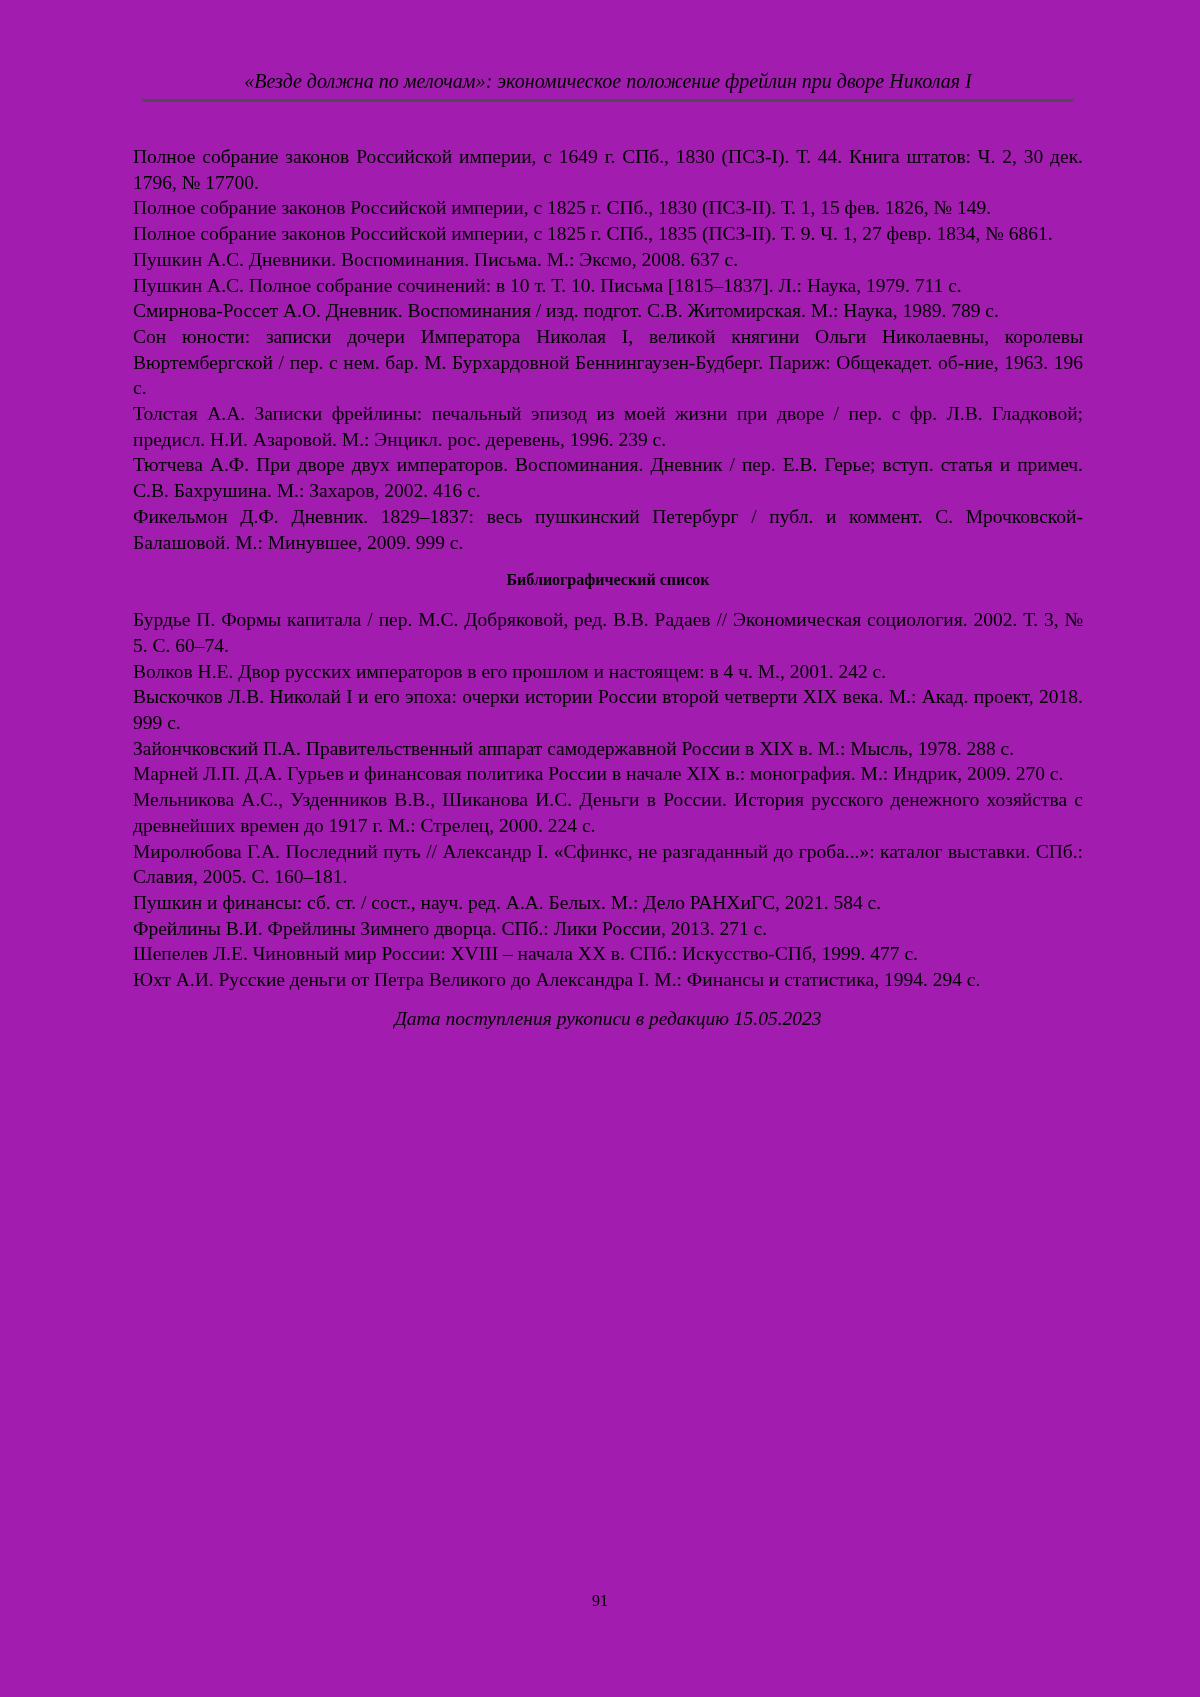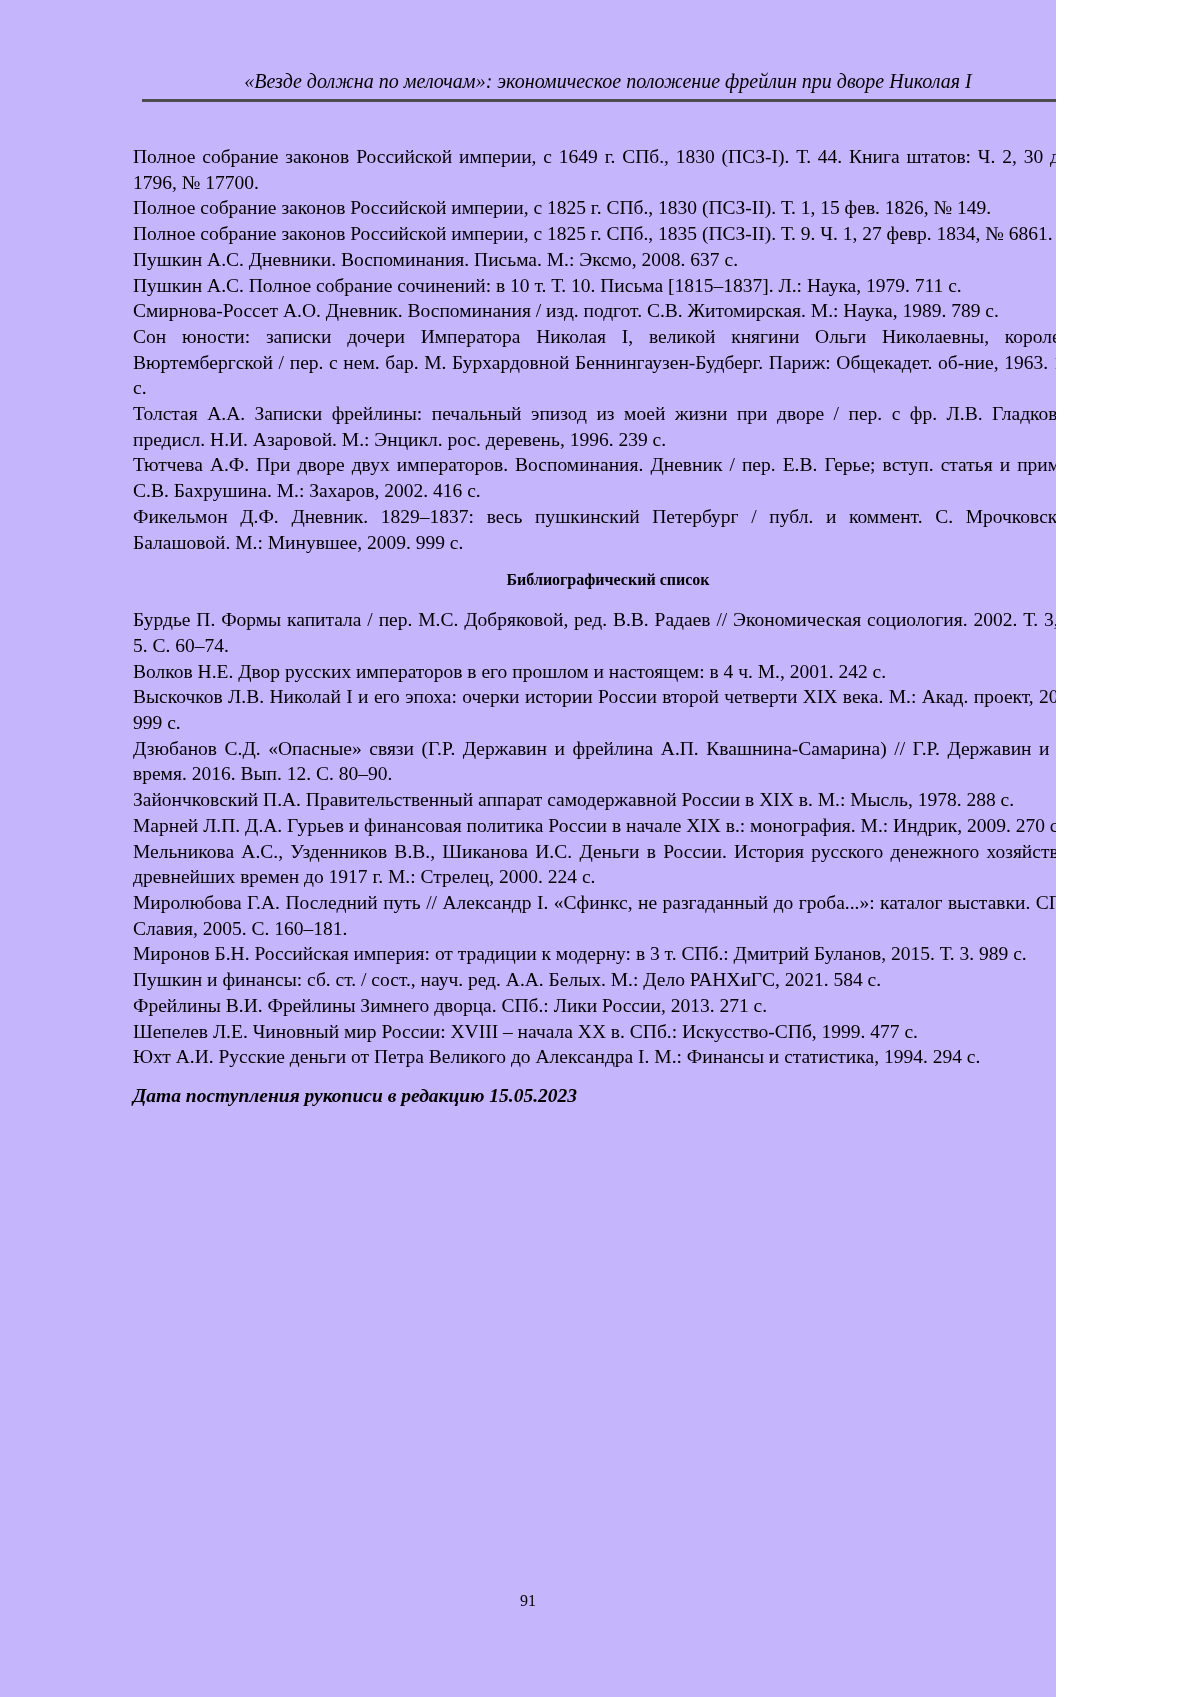--- a/index.html
+++ b/index.html
@@ -1,20 +1,20 @@
 <!DOCTYPE html>
 <html><head>
 <meta charset="utf-8">
 <style>
   html, body { margin: 0; padding: 0; background: #ffffff; }
   .page {
     position: relative;
-    width: 1056px;
+    width: 1200px;
     height: 1697px;
-    background: #c4b5fd;
+    background: #a21caf;
     color: #000000;
     font-family: "Liberation Serif", "DejaVu Serif", serif;
     overflow: hidden;
   }
   .running-head {
     position: absolute;
     top: 68px;
     left: 133px;
     width: 950px;
   }
@@ -45,23 +45,22 @@
   .biblio-heading {
     font-size: 16px;
     font-weight: bold;
     font-style: normal;
     text-align: center;
     margin: 12px 0 14px 0;
     line-height: 26px;
   }
   .date-line {
     margin: 13px 0 0 0;
-    text-align: left;
+    text-align: center;
     font-style: italic;
-    font-weight: bold;
   }
   .page-number {
     position: absolute;
     top: 1592px;
     left: 0;
     width: 100%;
     text-align: center;
     font-size: 16px;
   }
 </style>
@@ -86,26 +85,24 @@
     <p class="ref"><span class="au"></span> <span>Сон юности: записки дочери Императора Николая I, великой княгини Ольги Николаевны, королевы Вюртембергской / пер. с нем. бар. М. Бурхардовной Беннингаузен-Будберг. Париж: Общекадет. об-ние, 1963. 196 с.</span></p>
     <p class="ref"><span class="au">Толстая А.А.</span> <span>Записки фрейлины: печальный эпизод из моей жизни при дворе / пер. с фр. Л.В. Гладковой; предисл. Н.И. Азаровой. М.: Энцикл. рос. деревень, 1996. 239 с.</span></p>
     <p class="ref"><span class="au">Тютчева А.Ф.</span> <span>При дворе двух императоров. Воспоминания. Дневник / пер. Е.В. Герье; вступ. статья и примеч. С.В. Бахрушина. М.: Захаров, 2002. 416 с.</span></p>
     <p class="ref"><span class="au">Фикельмон Д.Ф.</span> <span>Дневник. 1829–1837: весь пушкинский Петербург / публ. и коммент. С. Мрочковской-Балашовой. М.: Минувшее, 2009. 999 с.</span></p>
 
     <h2 class="biblio-heading">Библиографический список</h2>
 
     <p class="ref"><span class="au">Бурдье П.</span> <span>Формы капитала / пер. М.С. Добряковой, ред. В.В. Радаев // Экономическая социология. 2002. Т. 3, № 5. С. 60–74.</span></p>
     <p class="ref"><span class="au">Волков Н.Е.</span> <span>Двор русских императоров в его прошлом и настоящем: в 4 ч. М., 2001. 242 с.</span></p>
     <p class="ref"><span class="au">Выскочков Л.В.</span> <span>Николай I и его эпоха: очерки истории России второй четверти XIX века. М.: Акад. проект, 2018. 999 с.</span></p>
-    <p class="ref"><span class="au">Дзюбанов С.Д.</span> <span>«Опасные» связи (Г.Р. Державин и фрейлина А.П. Квашнина-Самарина) // Г.Р. Державин и его время. 2016. Вып. 12. С. 80–90.</span></p>
     <p class="ref"><span class="au">Зайончковский П.А.</span> <span>Правительственный аппарат самодержавной России в XIX в. М.: Мысль, 1978. 288 с.</span></p>
     <p class="ref"><span class="au">Марней Л.П.</span> <span>Д.А. Гурьев и финансовая политика России в начале XIX в.: монография. М.: Индрик, 2009. 270 с.</span></p>
     <p class="ref"><span class="au">Мельникова А.С., Узденников В.В., Шиканова И.С.</span> <span>Деньги в России. История русского денежного хозяйства с древнейших времен до 1917 г. М.: Стрелец, 2000. 224 с.</span></p>
     <p class="ref"><span class="au">Миролюбова Г.А.</span> <span>Последний путь // Александр I. «Сфинкс, не разгаданный до гроба...»: каталог выставки. СПб.: Славия, 2005. С. 160–181.</span></p>
-    <p class="ref"><span class="au">Миронов Б.Н.</span> <span>Российская империя: от традиции к модерну: в 3 т. СПб.: Дмитрий Буланов, 2015. Т. 3. 989 с.</span></p>
     <p class="ref"><span class="au"></span> <span>Пушкин и финансы: сб. ст. / сост., науч. ред. А.А. Белых. М.: Дело РАНХиГС, 2021. 584 с.</span></p>
     <p class="ref"><span class="au">Фрейлины В.И.</span> <span>Фрейлины Зимнего дворца. СПб.: Лики России, 2013. 271 с.</span></p>
     <p class="ref"><span class="au">Шепелев Л.Е.</span> <span>Чиновный мир России: XVIII – начала XX в. СПб.: Искусство-СПб, 1999. 477 с.</span></p>
     <p class="ref"><span class="au">Юхт А.И.</span> <span>Русские деньги от Петра Великого до Александра I. М.: Финансы и статистика, 1994. 294 с.</span></p>
 
     <p class="date-line">Дата поступления рукописи в редакцию 15.05.2023</p>
   </main>
 
   <footer>
     <div class="page-number">91</div>

